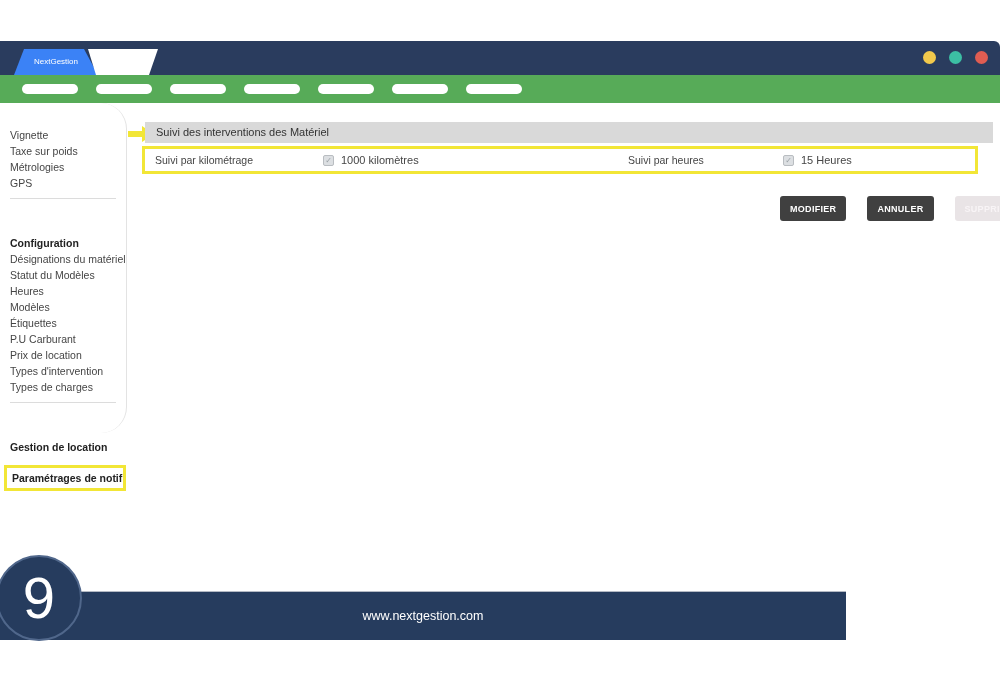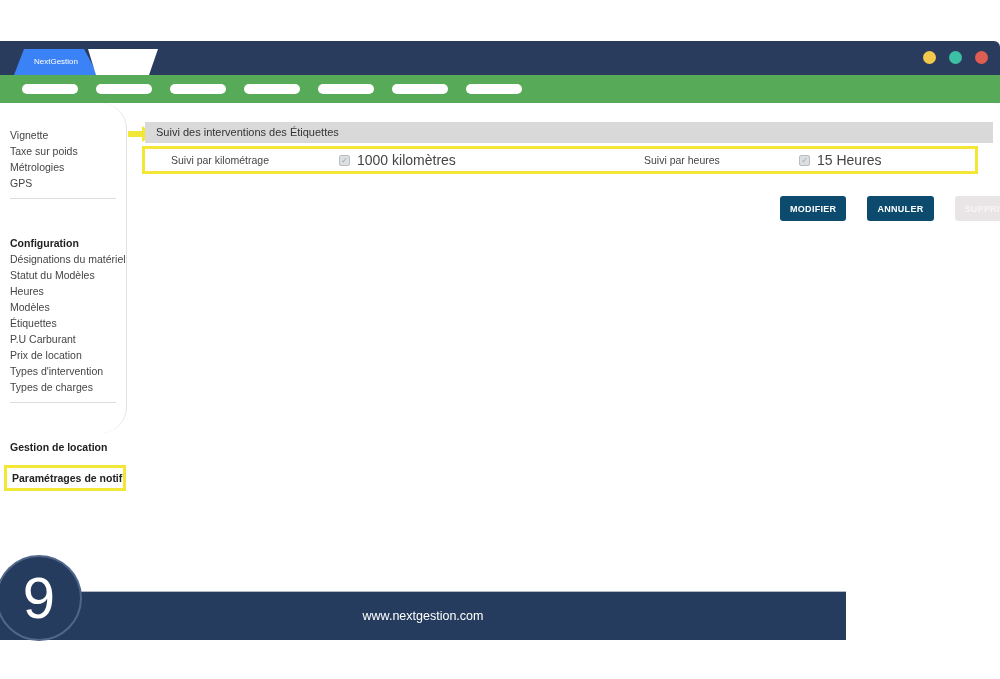--- a/index.html
+++ b/index.html
@@ -42,28 +42,28 @@
   .arrow { position:absolute; left:128px; top:126px; width:26px; height:16px; }
   .arrow .shaft { position:absolute; left:0; top:5px; width:15px; height:6px; background:#f2e636; }
   .arrow .head { position:absolute; left:14px; top:0; width:0; height:0;
                  border-top:8px solid transparent; border-bottom:8px solid transparent;
                  border-left:12px solid #f2e636; }
 
   .field-row { position:absolute; left:142px; top:146px; width:836px; height:28px;
                border:3px solid #f2e636; background:#fff; }
   .field { position:absolute; top:0; height:22px; display:flex; align-items:center; }
   .f0 { left:10px; } .f1 { left:483px; }
-  .flabel { font-size:10.5px; color:#454545;margin-left:16px; }
+  .flabel { font-size:10.5px; color:#454545; }
   .f0 .flabel { width:168px; } .f1 .flabel { width:155px; }
   .cb { width:11px; height:11px; background:#dcdfe2; border:1px solid #b9bdc1; border-radius:2px;
         font-size:8px; line-height:9px; text-align:center; color:#9aa0a6; margin-right:7px; }
-  .fvalue { font-size:14px; color:#454545;text-align:right; }
+  .fvalue { font-size:11px; color:#454545;text-align:right; }
 
   .btn-row { position:absolute; left:780px; top:196px; display:flex; gap:21px; }
-  .btn { height:25px; padding:0 10px; border:none; border-radius:3px; background:#0c4a6e;
+  .btn { height:25px; padding:0 10px; border:none; border-radius:3px; background:#404040;
          color:#ffffff; font-family:"Liberation Sans",sans-serif; font-size:9px; font-weight:bold;
          letter-spacing:.3px; cursor:pointer; }
   .btn-disabled { background:#e9e4e6; color:#f8f4f6; cursor:default; }
 
   
   .footer-bar { position:absolute; left:0; top:591px; width:846px; height:49px;
                 background:#263c5e; border-top:1px solid #b4bac4; }
   .footer-url { width:100%; text-align:center; line-height:48px; color:#fff; font-size:12.5px; }
   .step-circle { position:absolute; left:-4px; top:555px; width:86px; height:86px;
                  border-radius:50%; background:#263c5e; border:2px solid #50678b;
@@ -119,21 +119,21 @@
       <div class="side-header">Gestion de location</div>
       <div class="side-highlight">Paramétrages de notific...</div>
     </div>
 
   <div class="arrow">
     <div class="shaft"></div>
     <div class="head"></div>
   </div>
 
   <div class="section-bar">
-    <span>Suivi des interventions des Étiquettes</span>
+    <span>Suivi des interventions des Matériel</span>
   </div>
 
   <div class="field-row" id="fieldRow">
       <div class="field f0">
         <span class="flabel">Suivi par kilométrage</span>
         <span class="cb">✓</span>
         <span class="fvalue">1000 kilomètres</span>
       </div>
       <div class="field f1">
         <span class="flabel">Suivi par heures</span>

